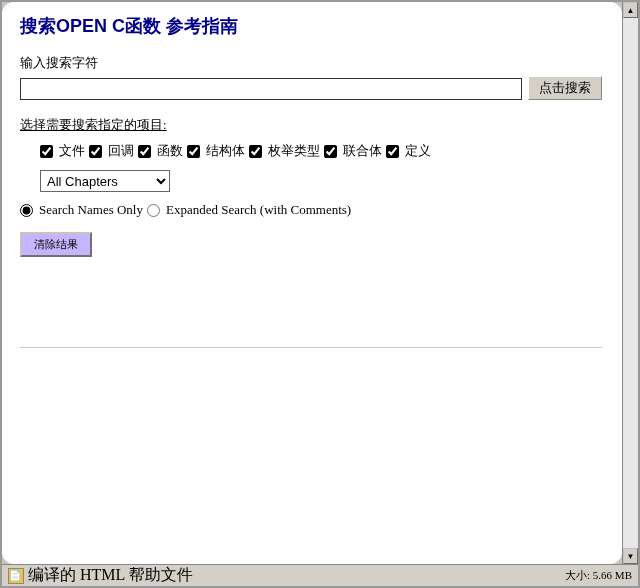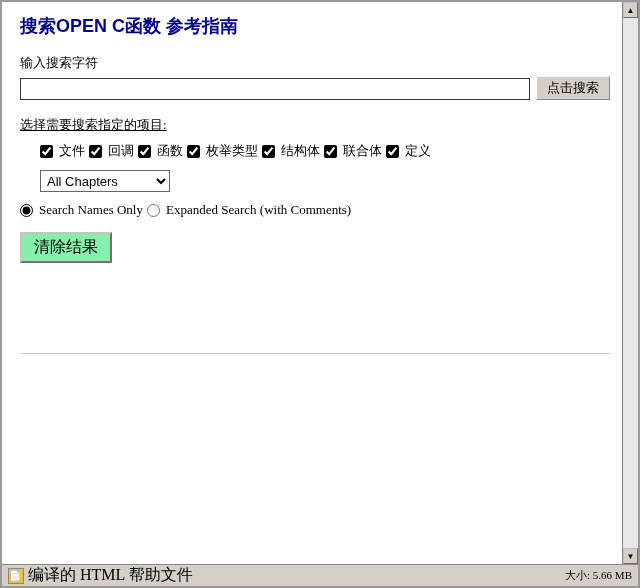--- a/index.html
+++ b/index.html
@@ -115,24 +115,24 @@
       color: #000;
     }
 
     .radio-item input[type="radio"] {
       width: 13px;
       height: 13px;
       accent-color: #000;
     }
 
     .clear-button {
-      background: #86efac;
+      background: #c4b5fd;
       border: 2px outset #c8c4bc;
       padding: 3px 12px;
-      font-size: 16px;
+      font-size: 11px;
       cursor: pointer;
       font-family: SimSun, serif;
     }
 
     .divider {
       height: 1px;
       background: #ccc;
       margin: 10px 0;
     }
 
@@ -180,23 +180,24 @@
 
     .inner-content {
       flex: 1;
       display: flex;
       overflow: hidden;
     }
 
     .page-content {
       flex: 1;
       background: #fff;
-      padding: 12px 12px 12px 18px;
+      padding: 12px 20px 12px 18px;
       overflow-y: auto;
       position: relative;
+      border-radius: 12px;
     }
 
     .right-scrollbar {
       width: 16px;
       background: #d4d0c8;
       border-left: 1px solid #888;
       display: flex;
       flex-direction: column;
     }
 
@@ -243,25 +244,25 @@
         <label class="checkbox-item">
           <input type="checkbox" checked="" style="">
           <span>回调</span>
         </label>
         <label class="checkbox-item">
           <input type="checkbox" checked="" style="">
           <span>函数</span>
         </label>
         <label class="checkbox-item">
           <input type="checkbox" checked="" style="">
+          <span>结构体</span>
+        </label>
+        <label class="checkbox-item">
+          <input type="checkbox" checked="" style="">
           <span>枚举类型</span>
-        </label>
-        <label class="checkbox-item">
-          <input type="checkbox" checked="" style="">
-          <span>结构体</span>
         </label>
         <label class="checkbox-item">
           <input type="checkbox" checked="" style="">
           <span>联合体</span>
         </label>
         <label class="checkbox-item">
           <input type="checkbox" checked="" style="">
           <span>定义</span>
         </label>
       </div>

